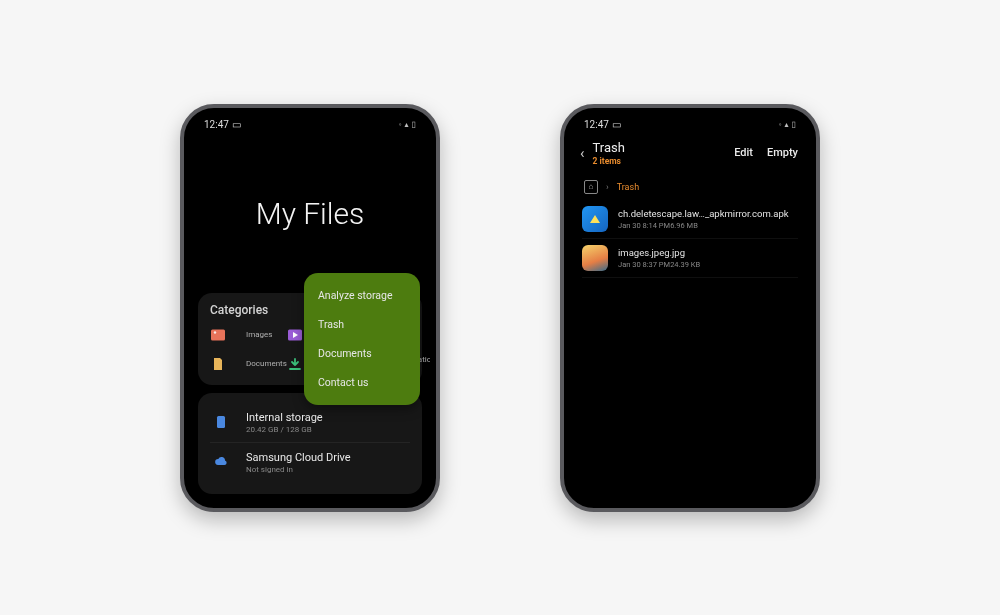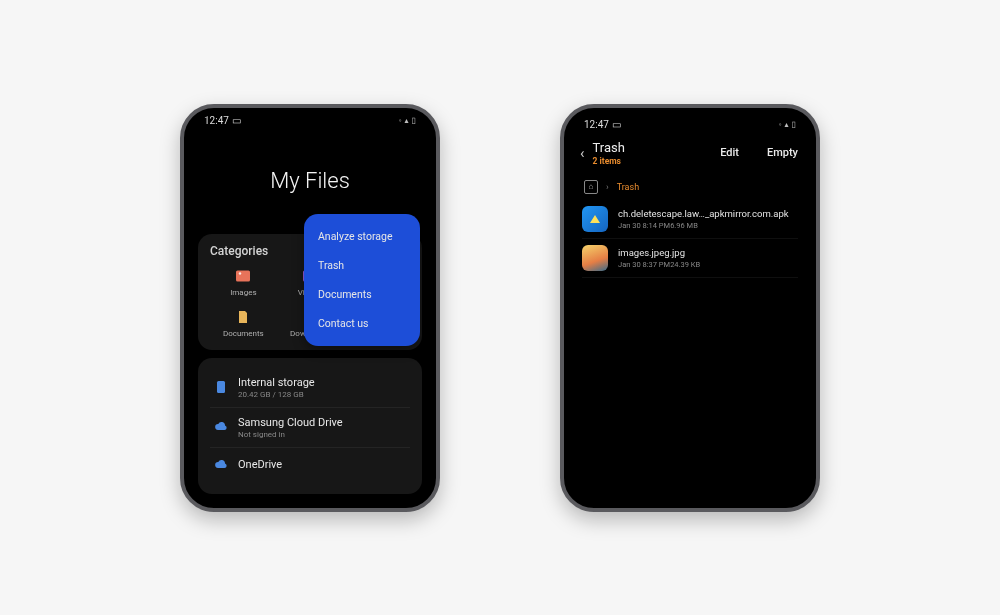--- a/index.html
+++ b/index.html
@@ -45,21 +45,21 @@
   .status-left { display: flex; gap: 3px; align-items: center; }
   .status-right { display: flex; gap: 3px; align-items: center; font-size: 8px; }
   .status-right span { opacity: .85; }
 
   
   .p1-hero {
     height: 160px;
     display: flex;
     align-items: center;
     justify-content: center;
-    font-size: 22px;
+    font-size: 30px;
     font-weight: 300;
     color: #f4f4f4;
   }
   .p1-body {
     flex: 1;
     background: #000;
     padding: 0 8px;
     position: relative;
   }
   .card {
@@ -74,42 +74,42 @@
     margin-bottom: 10px;
     font-weight: 500;
   }
   .cat-grid {
     display: grid;
     grid-template-columns: repeat(3, 1fr);
     row-gap: 12px;
   }
   .cat-item {
     display: flex;
-    flex-direction: column;
-    align-items: center;
-    gap: 4px;
+    flex-direction: row;
+    align-items: center;
+    gap: 20px;
   }
   .cat-icon {
     width: 16px;
     height: 16px;
     display: flex;
     align-items: center;
     justify-content: center;
   }
   .cat-label {
     font-size: 8px;
     color: #b0b0b0;
   }
   .storage-list {
     display: flex;
     flex-direction: column;
   }
   .storage-row {
     display: flex;
-    gap: 8px;
+    gap: 16px;
     padding: 8px 2px;
     border-bottom: 1px solid rgba(255,255,255,.06);
     align-items: center;
   }
   .storage-row:last-child { border-bottom: none; }
   .storage-icon {
     width: 18px;
     height: 18px;
     display: flex;
     align-items: center;
@@ -120,21 +120,21 @@
     display: flex;
     flex-direction: column;
   }
   .storage-title { font-size: 11px; color: #e8e8e8; }
   .storage-sub { font-size: 8px; color: #888; margin-top: 1px; }
 
   .popup {
     position: absolute;
     right: 10px;
     top: -20px;
-    background: #1d4ed8;
+    background: #4d7c0f;
     border-radius: 14px;
     padding: 8px 0;
     width: 116px;
     box-shadow: 0 4px 12px rgba(0,0,0,.4);
     z-index: 10;
   }
   .popup-item {
     padding: 8px 14px;
     font-size: 10.5px;
     color: #e6e6e6;
@@ -153,21 +153,21 @@
     color: #ccc;
     cursor: pointer;
   }
   .hdr-titles {
     flex: 1;
     display: flex;
     flex-direction: column;
   }
   .hdr-title { font-size: 13px; color: #ececec; }
   .hdr-sub { font-size: 8.5px; color: #e78b2e; margin-top: 1px; font-weight: bold; }
-  .hdr-actions { display: flex; gap: 28px; }
+  .hdr-actions { display: flex; gap: 14px; }
   .hdr-action { font-size: 11px; color: #eaeaea; font-weight: 500; cursor: pointer; }
 
   .breadcrumb {
     display: flex;
     align-items: center;
     padding: 6px 14px;
     gap: 8px;
     font-size: 9px;
   }
   .bc-home {
@@ -314,30 +314,20 @@
                 <svg width="14" height="14">
                   <path d="M4 10a3 3 0 0 1 .3-6 3.5 3.5 0 0 1 6.7 1.5A2.3 2.3 0 0 1 10.5 10z" fill="#4a88e0"></path>
                 </svg>
               </div>
             <div class="storage-text">
               <div class="storage-title">Samsung Cloud Drive</div>
               <div class="storage-sub">Not signed in</div>
             </div>
           </div>
 
-          <div class="storage-row">
-            <div class="storage-icon">
-                <svg width="14" height="14">
-                  <path d="M4 10a3 3 0 0 1 .3-6 3.5 3.5 0 0 1 6.7 1.5A2.3 2.3 0 0 1 10.5 10z" fill="#4a88e0"></path>
-                </svg>
-              </div>
-            <div class="storage-text">
-              <div class="storage-title">OneDrive</div>
-            </div>
-          </div>
 
         </div>
       </div>
 
     </div>
   </div>
 </div>
 
 <div class="phone">
   <div class="screen">

